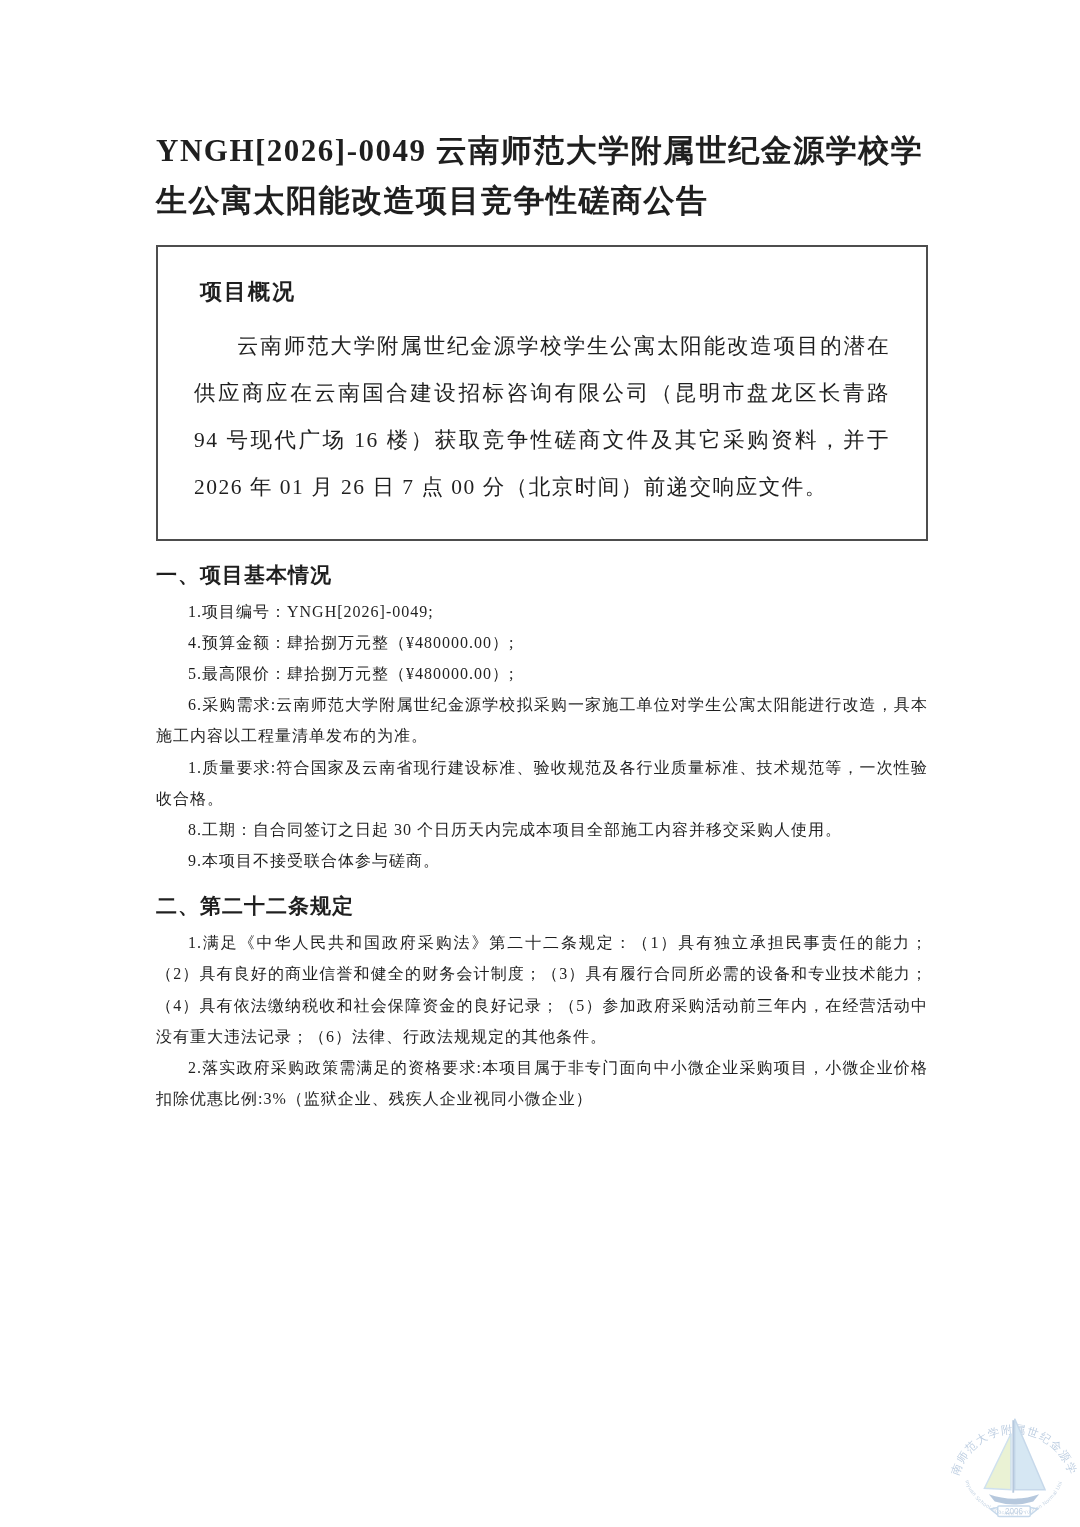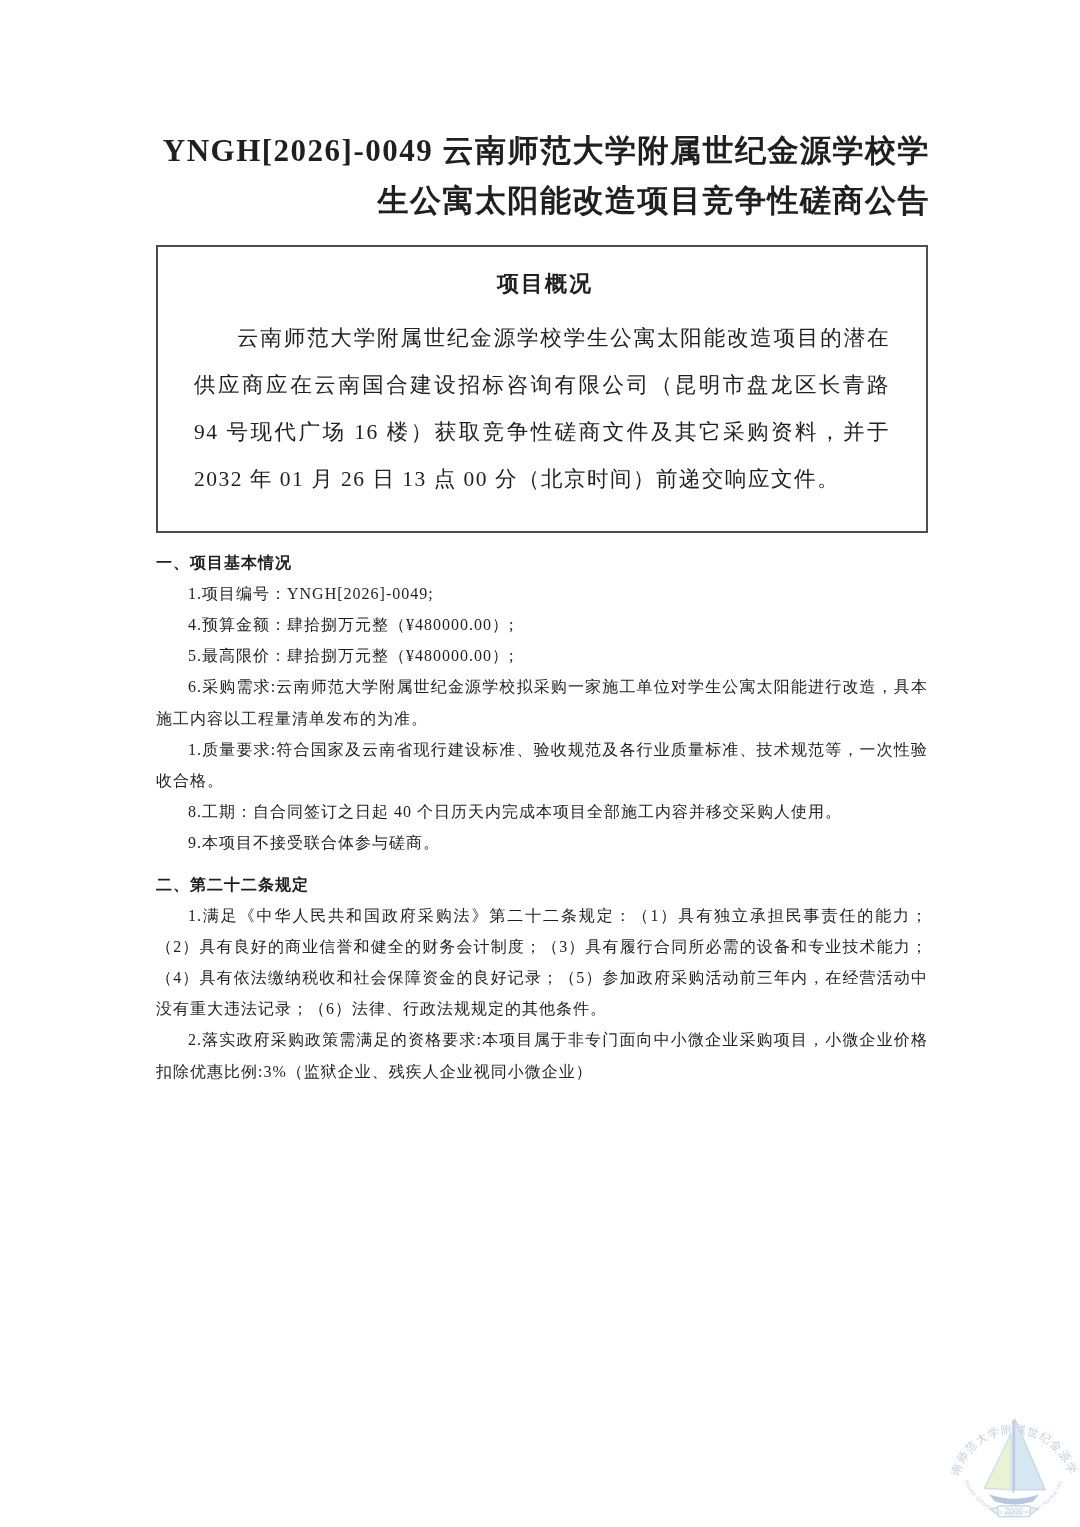--- a/index.html
+++ b/index.html
@@ -11,59 +11,58 @@
     overflow: hidden;
     font-family: "Liberation Serif", "DejaVu Serif", serif;
     color: #1f1f1f;
   }
   .page {
     position: absolute;
     inset: 0;
   }
   .doc-title {
     margin: 126px 150px 0 156px;
-    text-align: right;
+    text-align: left;
     font-size: 31px;
     font-weight: bold;
     line-height: 1.6;
     letter-spacing: 1.5px;
   }
   .overview-box {
     margin: 20px 152px 0 156px;
     border: 2px solid #4d4d4d;
     padding: 16px 36px 28px 36px;
     box-sizing: border-box;
   }
   .overview-heading {
     font-family: "Liberation Sans", "DejaVu Sans", sans-serif;
     font-weight: bold;
     font-size: 22px;
-    margin: 6px 0 0 6px;
+    margin: 14px 0 0 6px;
     letter-spacing: 2px;
-    text-align: center;
   }
   .overview-para {
     font-size: 21.5px;
     line-height: 2.18;
     text-align: justify;
     text-indent: 2em;
     margin: 16px 0 0 0;
     letter-spacing: 1.5px;
   }
   .u {
     text-underline-offset: 7px;
     text-decoration-thickness: 1.5px;
   }
   .content {
     margin: 14px 152px 0 156px;
   }
   .sec-heading {
     font-family: Liberation Serif, serif;
     font-weight: bold;
-    font-size: 16px;
+    font-size: 21px;
     line-height: 1.95;
     margin: 6px 0 0 0;
     letter-spacing: 1px;
   }
   .sec-heading.second { margin-top: 10px; }
   .item {
     font-size: 16px;
     line-height: 1.95;
     text-indent: 2em;
     text-align: justify;
@@ -82,32 +81,32 @@
 </style>
 </head>
 <body>
 
 <div class="page">
 
   <h1 class="doc-title">YNGH[2026]-0049 云南师范大学附属世纪金源学校学生公寓太阳能改造项目竞争性磋商公告</h1>
 
   <div class="overview-box">
     <div class="overview-heading">项目概况</div>
-    <p class="overview-para"><span class="u">云南师范大学附属世纪金源学校学生公寓太阳能改造项目</span><span>的潜在供应商应在</span><span class="u">云南国合建设招标咨询有限公司（昆明市盘龙区长青路 94 号现代广场 16 楼）</span><span>获取竞争性磋商文件及其它采购资料，并于 </span><span class="u">2032 年 01 月 26 日 13 点 00 分</span><span>（北京时间）前递交响应文件。</span></p>
+    <p class="overview-para"><span class="u">云南师范大学附属世纪金源学校学生公寓太阳能改造项目</span><span>的潜在供应商应在</span><span class="u">云南国合建设招标咨询有限公司（昆明市盘龙区长青路 94 号现代广场 16 楼）</span><span>获取竞争性磋商文件及其它采购资料，并于 </span><span class="u">2026 年 01 月 26 日 7 点 00 分</span><span>（北京时间）前递交响应文件。</span></p>
   </div>
 
   <div class="content">
 
     <div class="sec-heading">一、项目基本情况</div>
     <p class="item">1.项目编号：YNGH[2026]-0049;</p>
     <p class="item">4.预算金额：肆拾捌万元整（¥480000.00）;</p>
     <p class="item">5.最高限价：肆拾捌万元整（¥480000.00）;</p>
     <p class="item">6.采购需求:云南师范大学附属世纪金源学校拟采购一家施工单位对学生公寓太阳能进行改造，具本施工内容以工程量清单发布的为准。</p>
     <p class="item">1.质量要求:符合国家及云南省现行建设标准、验收规范及各行业质量标准、技术规范等，一次性验收合格。</p>
-    <p class="item">8.工期：自合同签订之日起 40 个日历天内完成本项目全部施工内容并移交采购人使用。</p>
+    <p class="item">8.工期：自合同签订之日起 30 个日历天内完成本项目全部施工内容并移交采购人使用。</p>
     <p class="item">9.本项目不接受联合体参与磋商。</p>
 
     <div class="sec-heading second">二、第二十二条规定</div>
     <p class="item">1.满足《中华人民共和国政府采购法》第二十二条规定：（1）具有独立承担民事责任的能力；（2）具有良好的商业信誉和健全的财务会计制度；（3）具有履行合同所必需的设备和专业技术能力；（4）具有依法缴纳税收和社会保障资金的良好记录；（5）参加政府采购活动前三年内，在经营活动中没有重大违法记录；（6）法律、行政法规规定的其他条件。</p>
     <p class="item">2.落实政府采购政策需满足的资格要求:本项目属于非专门面向中小微企业采购项目，小微企业价格扣除优惠比例:3%（监狱企业、残疾人企业视同小微企业）</p>
 
   </div>
 
   <div class="watermark">
     <svg viewBox="0 0 200 200" width="148" height="148">

